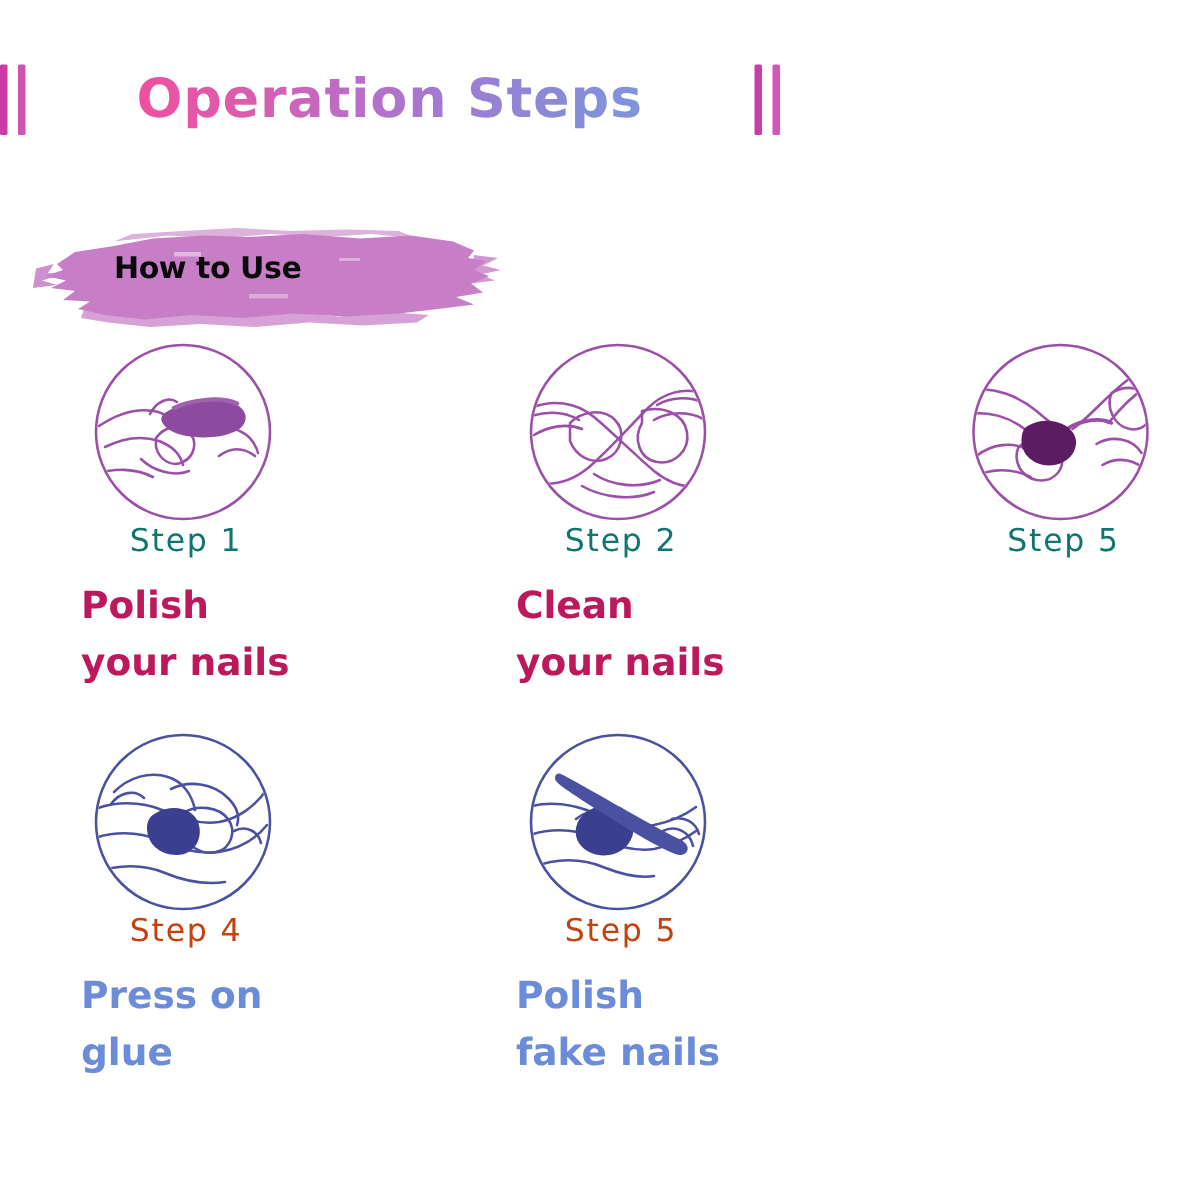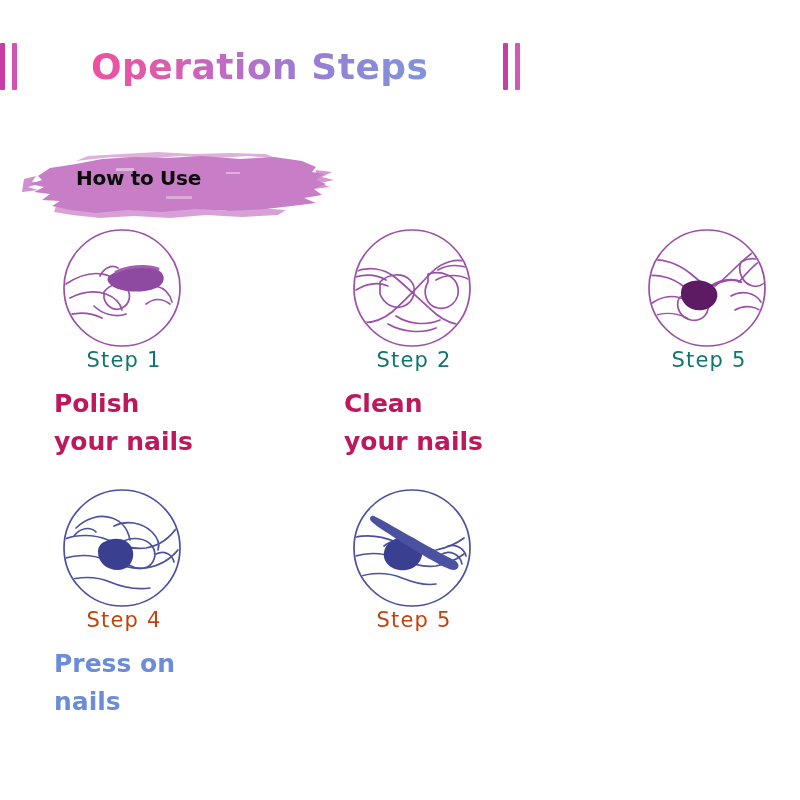--- a/index.html
+++ b/index.html
@@ -284,21 +284,21 @@
               <path d="M62,56 C72,50 86,52 92,60 C98,68 94,80 84,82 C74,84 64,78 62,68"></path>
               <path d="M96,68 C104,64 112,68 114,76"></path>
             </g>
           </g>
           <g clip-path="url(#clip4)">
             <path d="M44,56 C54,50 68,52 72,62 C76,72 70,84 58,84 C46,84 38,76 38,66 C38,61 40,58 44,56 Z" fill="#3b3f8f"></path>
           </g>
         </svg>
       </div>
       <div class="step-label">Step 4</div>
-      <div class="caption">Press on nails</div>
+      <div class="caption">Press on glue</div>
     </div>
 
     <div class="cell c1 blue">
       <div class="icon-wrap">
         <svg width="124" height="124" viewBox="0 0 124 124">
           <clipPath id="clip5">
               <circle cx="62" cy="62" r="57"></circle>
             </clipPath>
           <g fill="none" stroke="#4a51a0" stroke-width="1.7" stroke-linecap="round" stroke-linejoin="round">
             <circle cx="62" cy="62" r="58"></circle>
@@ -311,15 +311,16 @@
               <path d="M98,60 C106,58 114,62 116,70"></path>
             </g>
           </g>
           <g clip-path="url(#clip5)">
             <path d="M38,58 C48,48 64,48 70,58 C76,68 70,82 56,84 C42,86 32,76 34,66 C35,62 36,60 38,58 Z" fill="#3b3f8f"></path>
             <path d="M24,30 C40,38 76,60 104,74 C110,77 110,83 104,84 C98,85 64,64 42,50 C30,42 20,36 20,33 C20,30 22,29 24,30 Z" fill="#4a51a0"></path>
           </g>
         </svg>
       </div>
       <div class="step-label">Step 5</div>
+      <div class="caption">Polish fake nails</div>
     </div>
   </div>
 </div>
 
 </body></html>

